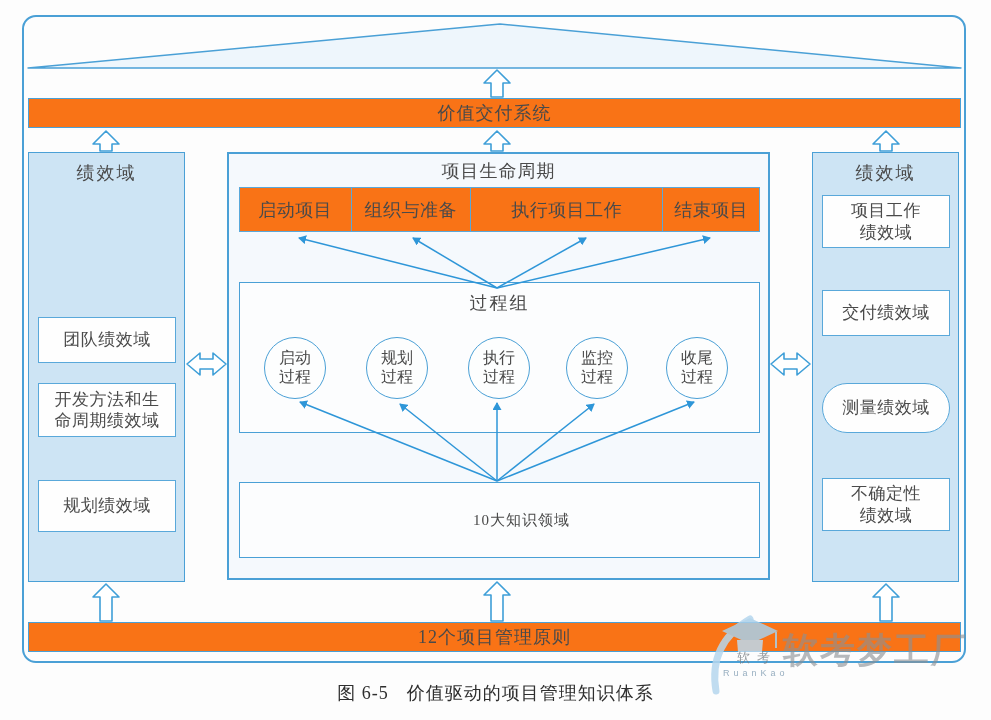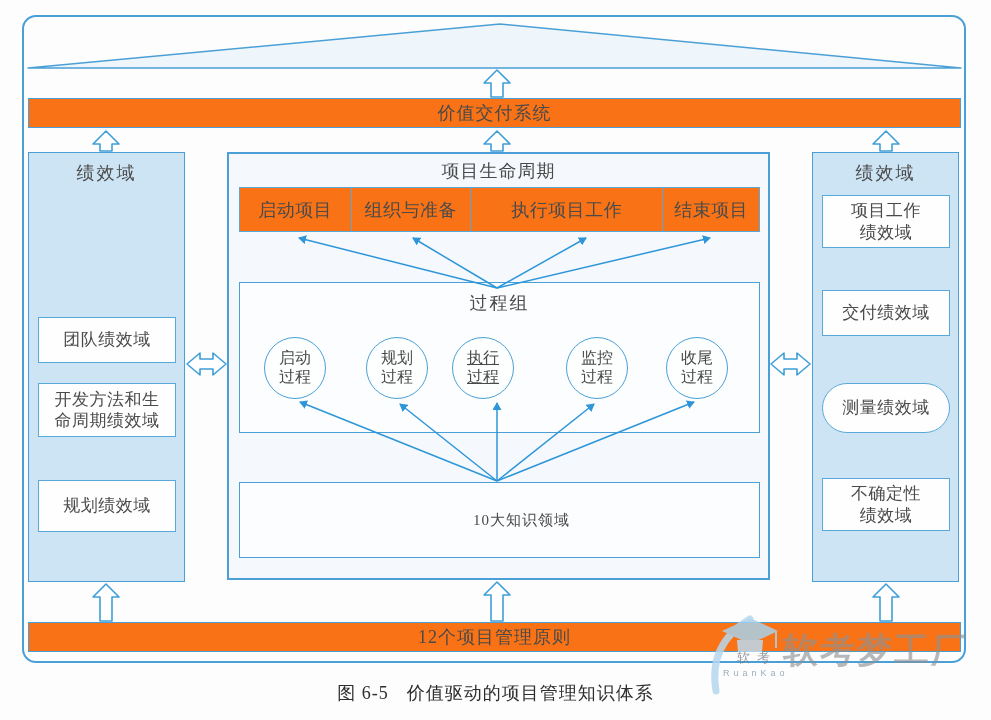--- a/index.html
+++ b/index.html
@@ -60,21 +60,21 @@
     left:239px;top:282px;width:521px;height:151px;
     background:#fcfdfe;border:1.6px solid #4aa0d6;box-sizing:border-box;
   }
   .pg-title{left:239px;top:291px;width:521px;text-align:center;font-size:18px;letter-spacing:2px;}
   .circle{
     width:62px;height:62px;border-radius:50%;
     background:#fdfefe;border:1.6px solid #4aa0d6;box-sizing:border-box;
     display:flex;flex-direction:column;align-items:center;justify-content:center;
     font-size:16px;line-height:1.18;top:337px;
   }
-  .c0{left:264px;} .c1{left:366px;} .c2{left:452px;text-decoration:underline;} .c3{left:566px;} .c4{left:666px;}
+  .c0{left:264px;} .c1{left:366px;} .c2{left:468px;} .c3{left:566px;} .c4{left:666px;}
   .ka-box{
     left:239px;top:482px;width:521px;height:76px;
     background:#fcfdfe;border:1.6px solid #4aa0d6;box-sizing:border-box;
     display:flex;align-items:center;justify-content:center;font-size:15px;letter-spacing:1px;padding-left:44px;
   }
   
   .lb1{left:38px;top:197px;width:138px;height:46px;}
   .lb2{left:38px;top:293px;width:138px;height:46px;margin-top:24px;}
   .lb3{left:38px;top:383px;width:138px;height:54px;}
   .lb4{left:38px;top:480px;width:138px;height:52px;}

